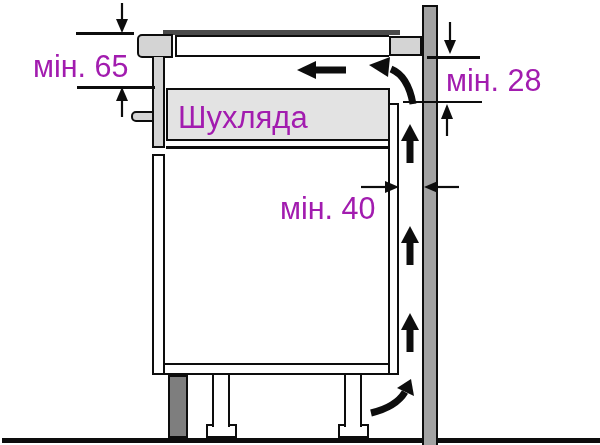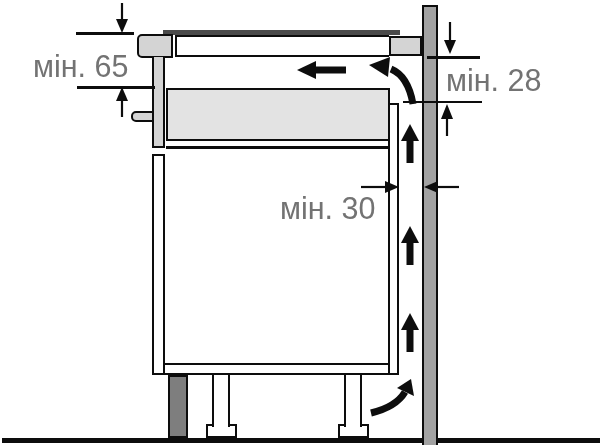--- a/index.html
+++ b/index.html
@@ -45,21 +45,21 @@
   .drawer-underline{left:166px;top:146px;width:224px;height:2.5px;background:#0d0d0d;}
 
   
   .dimline{background:#0d0d0d;height:2.5px;}
   .dim65-top{left:76px;top:32px;width:58px;}
   .dim65-bot{left:77px;top:86px;width:78px;}
   .dim45-top{left:427px;top:56px;width:53px;}
   .dim45-bot{left:403px;top:100.5px;width:79px;}
 
   
-  .lbl{position:absolute;font-size:30.5px;line-height:1.05;white-space:nowrap;color:#737373;}
+  .lbl{position:absolute;font-size:30.5px;line-height:1.05;white-space:nowrap;color:#a21caf;}
   .lbl-min65{left:33px;top:50px;}
   .lbl-min45{left:446px;top:64px;}
   .lbl-min20{left:280px;top:192px;}
   .lbl-drawer{left:178px;top:102px;font-size:31px;}
 
   .arrow-layer{left:0;top:0;width:600px;height:445px;pointer-events:none;}
 </style>
 </head>
 <body>
 
@@ -88,21 +88,22 @@
   <div class="abs drawer-box"></div>
   <div class="abs drawer-underline"></div>
 
   <div class="abs dimline dim65-top"></div>
   <div class="abs dimline dim65-bot"></div>
   <div class="abs dimline dim45-top"></div>
   <div class="abs dimline dim45-bot"></div>
 
   <div class="lbl lbl-min65">мін. 65</div>
   <div class="lbl lbl-min45">мін. 28</div>
-  <div class="lbl lbl-min20">мін. 30</div>
+  <div class="lbl lbl-min20">мін. 40</div>
+  <div class="lbl lbl-drawer">Шухляда</div>
 
   <svg class="abs arrow-layer" width="600" height="445" viewBox="0 0 600 445" fill="#0d0d0d" stroke="#0d0d0d" stroke-linecap="butt">
 
     <g>
       <path d="M 346 70 L 315 70" stroke-width="7" fill="none"></path>
       <polygon points="297,70 316,61 316,79" stroke="none"></polygon>
     </g>
     <g>
       <path d="M 413 104 Q 408 76 391 69" stroke-width="7" fill="none"></path>
       <polygon points="369,65 390,57 388,77" stroke="none"></polygon>

